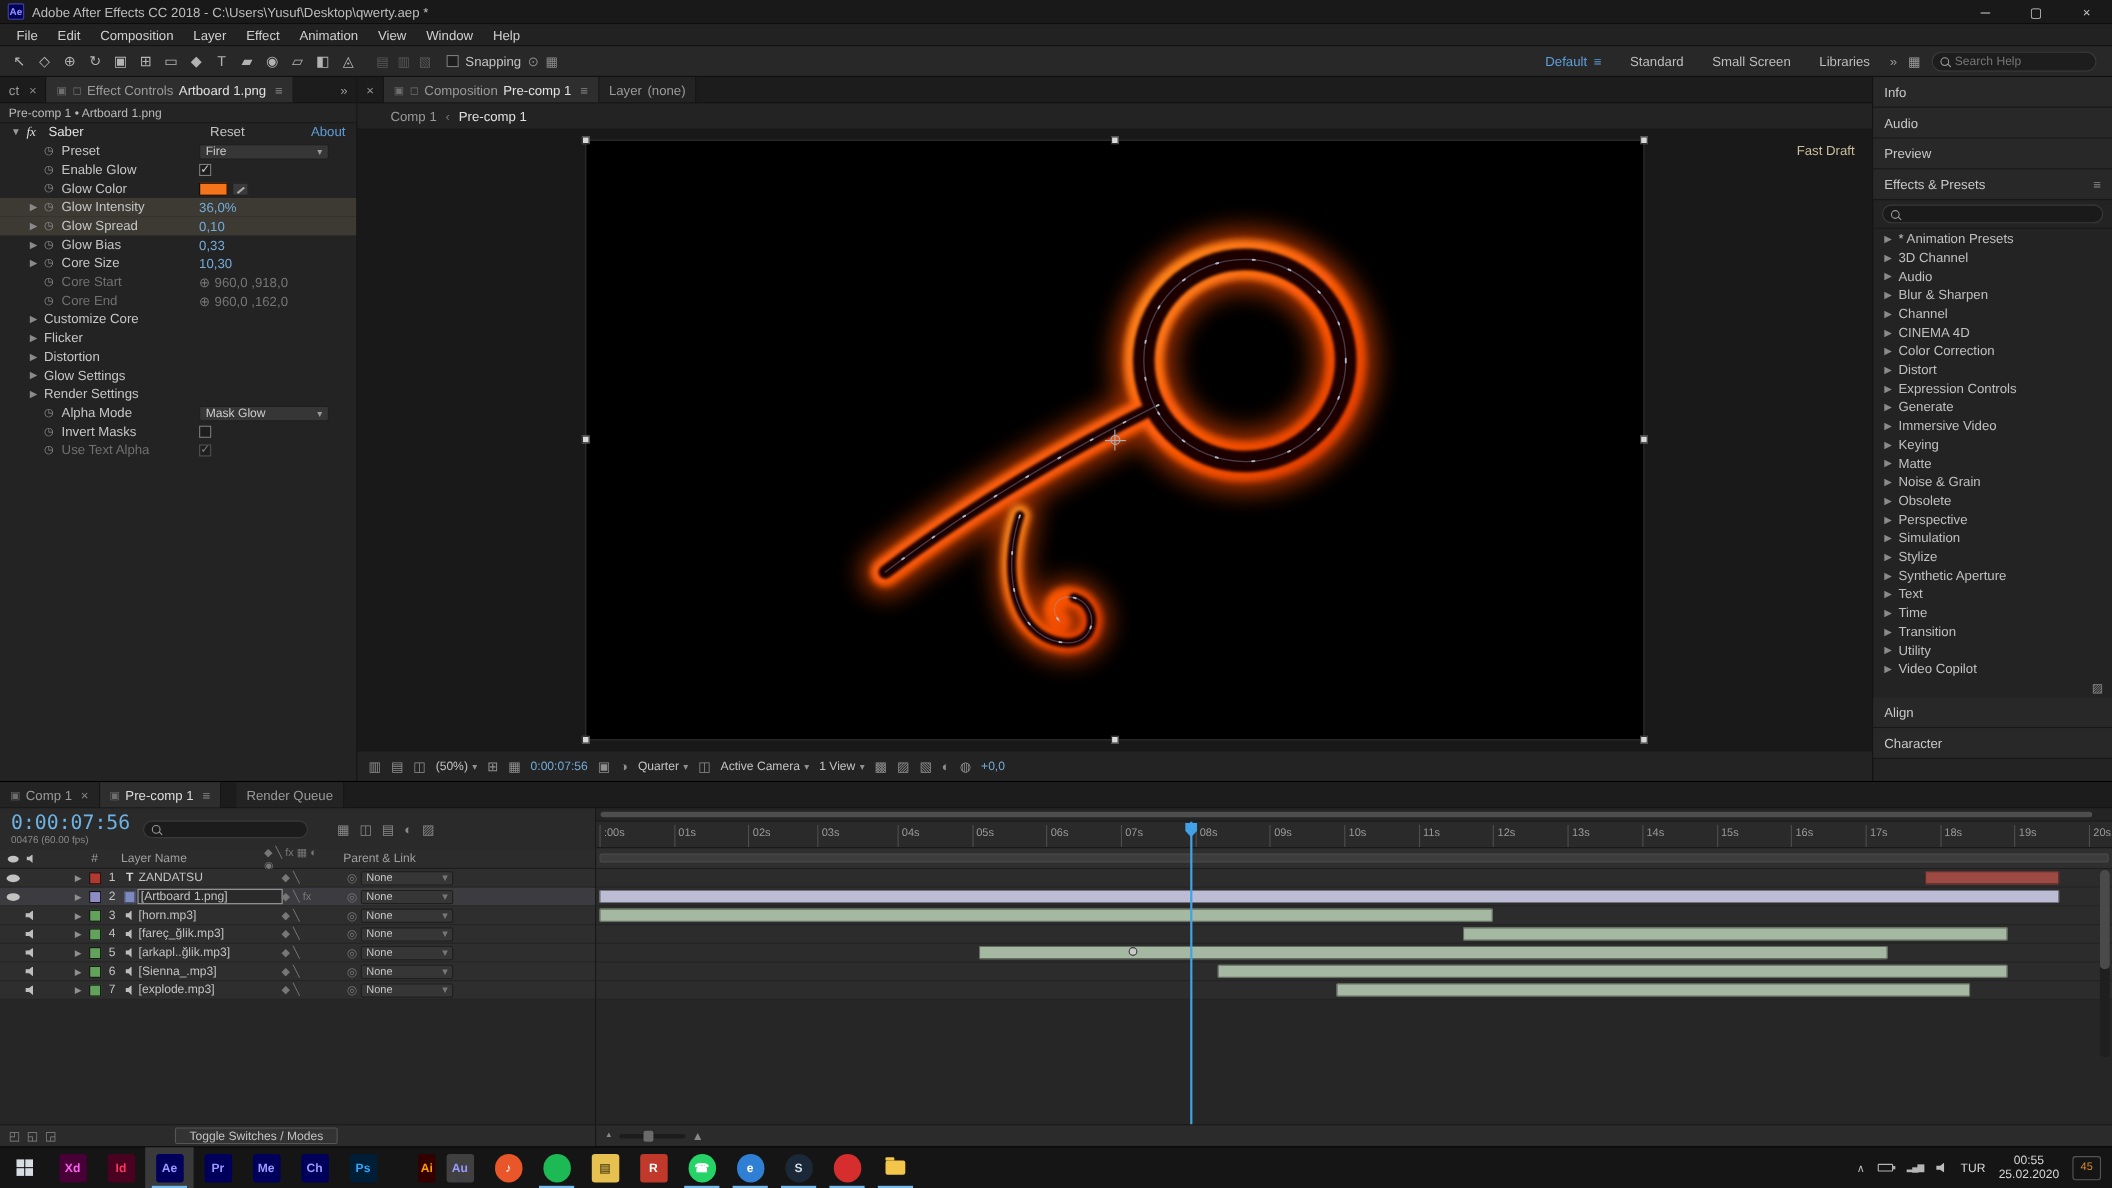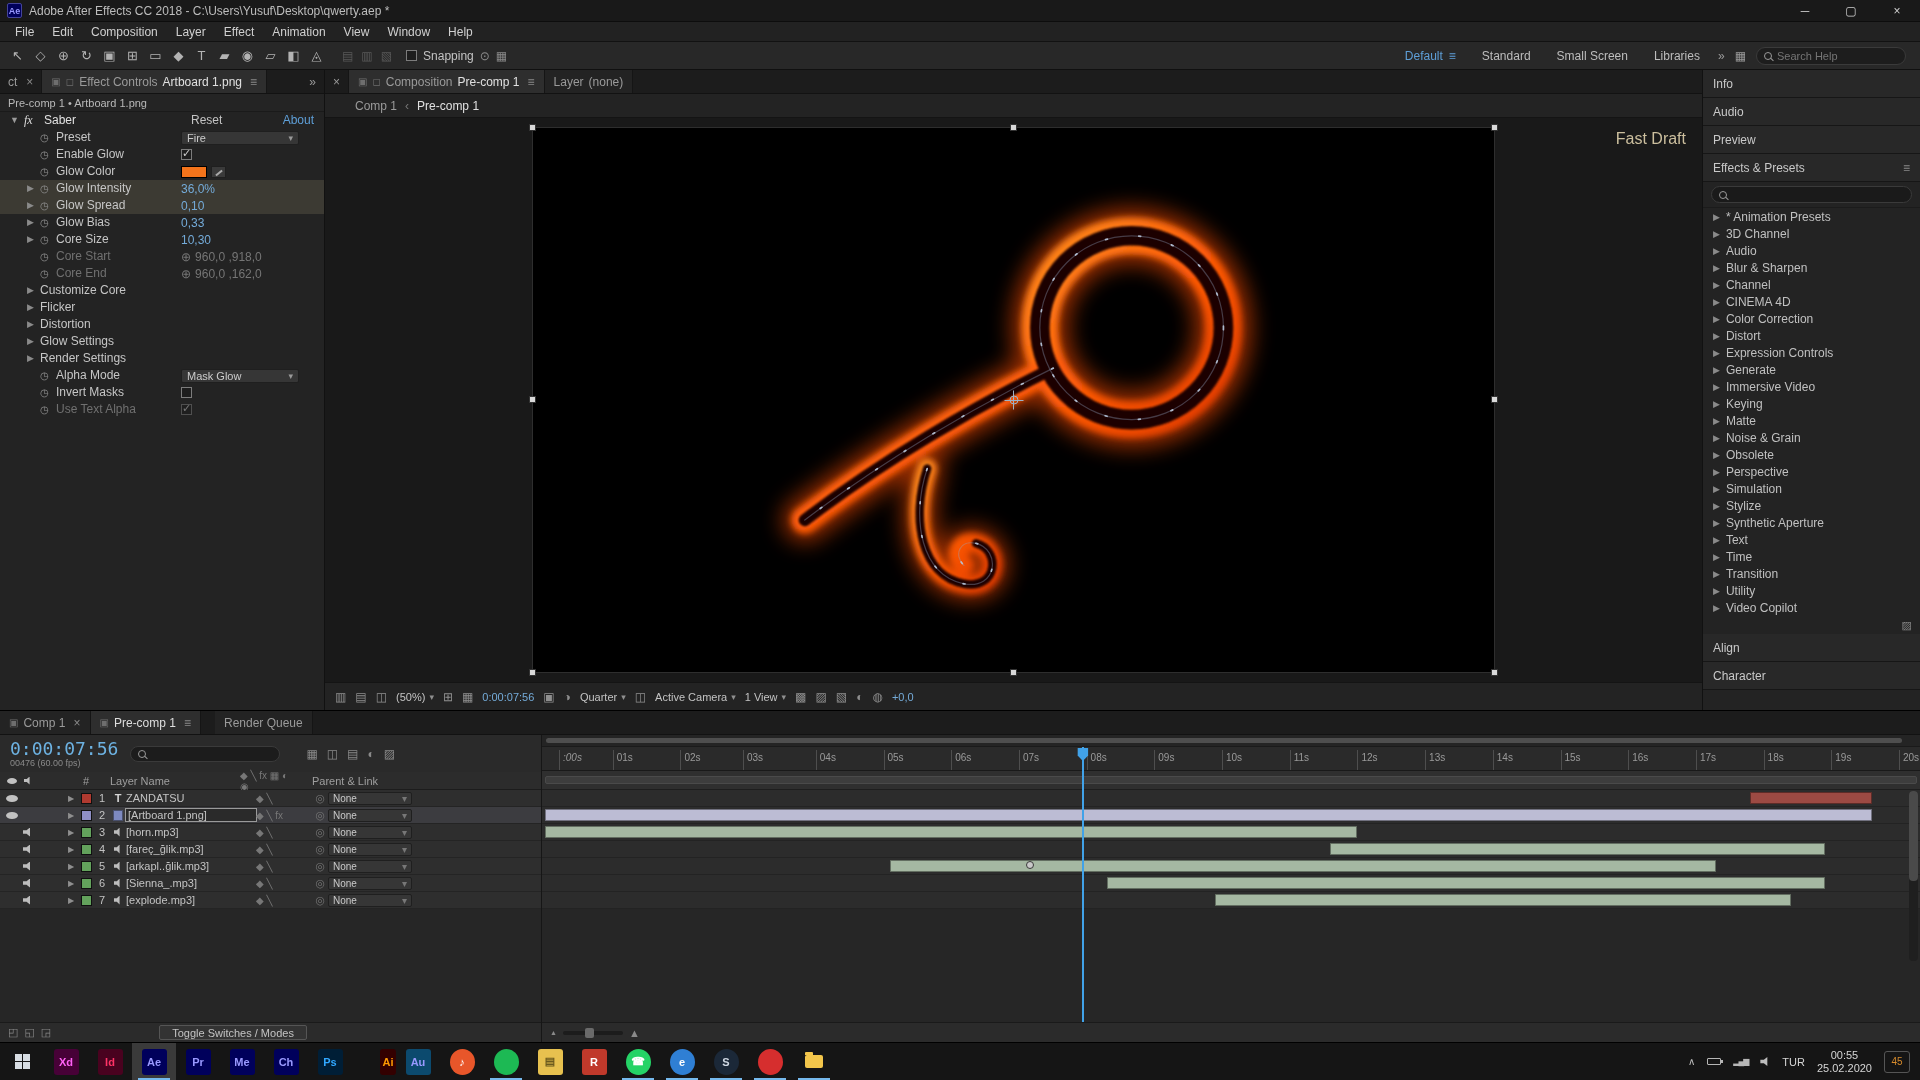--- a/index.html
+++ b/index.html
@@ -70,21 +70,21 @@
 .swatch{width:26px;height:12px;background:#f4741b;border:1px solid #000}
 .dropper{width:15px;height:12px;background:#3a3a3a;border:1px solid #1f1f1f;position:relative}
 .dropper::after{content:"";position:absolute;left:3px;top:5px;width:8px;height:2px;background:#aaa;transform:rotate(-40deg)}
 
 .comp-panel{flex:1;display:flex;flex-direction:column;background:#191919;min-width:0}
 .breadcrumb{height:24px;background:#232323;border-bottom:1px solid #141414;display:flex;align-items:center;gap:8px;padding-left:30px;font-size:12px}
 .bc-root{color:#9a9a9a}
 .bc-sep{color:#777}
 .bc-cur{color:#e0e0e0}
 .viewport{flex:1;position:relative;display:flex;align-items:center;justify-content:center;background:#191919}
-.fast-draft{position:absolute;top:12px;right:16px;font-size:16px;color:#ccbf9e}
+.fast-draft{position:absolute;top:12px;right:16px;font-size:12px;color:#ccbf9e}
 .comp-frame{position:relative;width:961px;height:544px;background:#000;outline:1px solid #2e2e2e}
 .handle{position:absolute;width:7px;height:7px;background:#d9d9d9;border:1px solid #333}
 .anchor-cross{position:absolute;left:50%;top:50%;width:9px;height:9px;border:1px solid #9fb2c6;border-radius:50%;transform:translate(-50%,-50%)}
 .anchor-cross::before{content:"";position:absolute;left:50%;top:-6px;width:1px;height:19px;background:#9fb2c6;transform:translateX(-0.5px)}
 .anchor-cross::after{content:"";position:absolute;top:50%;left:-6px;height:1px;width:19px;background:#9fb2c6;transform:translateY(-0.5px)}
 .comp-bottom{height:28px;background:#232323;border-top:1px solid #141414;display:flex;align-items:center;gap:9px;padding:0 10px;font-size:11px;color:#c3c3c3;white-space:nowrap;overflow:hidden}
 .cb-ic{color:#8f8f8f;font-size:12px}
 .cb-dd{display:inline-flex;align-items:center;gap:4px}
 .cb-dd .caret{color:#8f8f8f;font-size:9px}
 
@@ -891,21 +891,21 @@
           </span>
         <button class="toggle-btn">Toggle Switches / Modes</button>
       </div>
     </div>
 
     <div class="tl-right">
       <div class="navigator">
           <div class="nav-thumb"></div>
         </div>
       <div class="ruler">
-          <div class="tick" style="left: 17px; font-style: italic;">:00s</div>
+          <div class="tick" style="left: 3px;">:00s</div>
           <div class="tick" style="left: 70.7px;">01s</div>
           <div class="tick" style="left: 138.4px;">02s</div>
           <div class="tick" style="left: 201px;">03s</div>
           <div class="tick" style="left: 273.8px;">04s</div>
           <div class="tick" style="left: 341.5px;">05s</div>
           <div class="tick" style="left: 409.2px;">06s</div>
           <div class="tick" style="left: 476.9px;">07s</div>
           <div class="tick" style="left: 544.6px;">08s</div>
           <div class="tick" style="left: 612.3px;">09s</div>
           <div class="tick" style="left: 680px;">10s</div>
@@ -990,21 +990,21 @@
       <div class="tb-slot">
         <span class="tb-ic" style="background: rgb(0, 0, 91); color: rgb(153, 153, 255);">Ch</span>
       </div>
       <div class="tb-slot">
         <span class="tb-ic" style="background: rgb(0, 30, 54); color: rgb(49, 168, 255);">Ps</span>
       </div>
       <div class="tb-slot">
         <span class="tb-ic" style="background: rgb(51, 0, 0); color: rgb(255, 154, 0); margin-left: 28px;">Ai</span>
       </div>
       <div class="tb-slot">
-        <span class="tb-ic" style="background: #0c4a6e; color: rgb(153, 153, 255);">Au</span>
+        <span class="tb-ic" style="background: #404040; color: rgb(153, 153, 255);">Au</span>
       </div>
       <div class="tb-slot">
         <span class="tb-ic round" style="background: rgb(232, 86, 42); color: rgb(255, 255, 255);">♪</span>
       </div>
       <div class="tb-slot open">
         <span class="tb-ic round" style="background: rgb(29, 185, 84); color: rgb(255, 255, 255);"></span>
       </div>
       <div class="tb-slot">
         <span class="tb-ic" style="background: rgb(231, 193, 79); color: rgb(107, 90, 30);">▤</span>
       </div>

